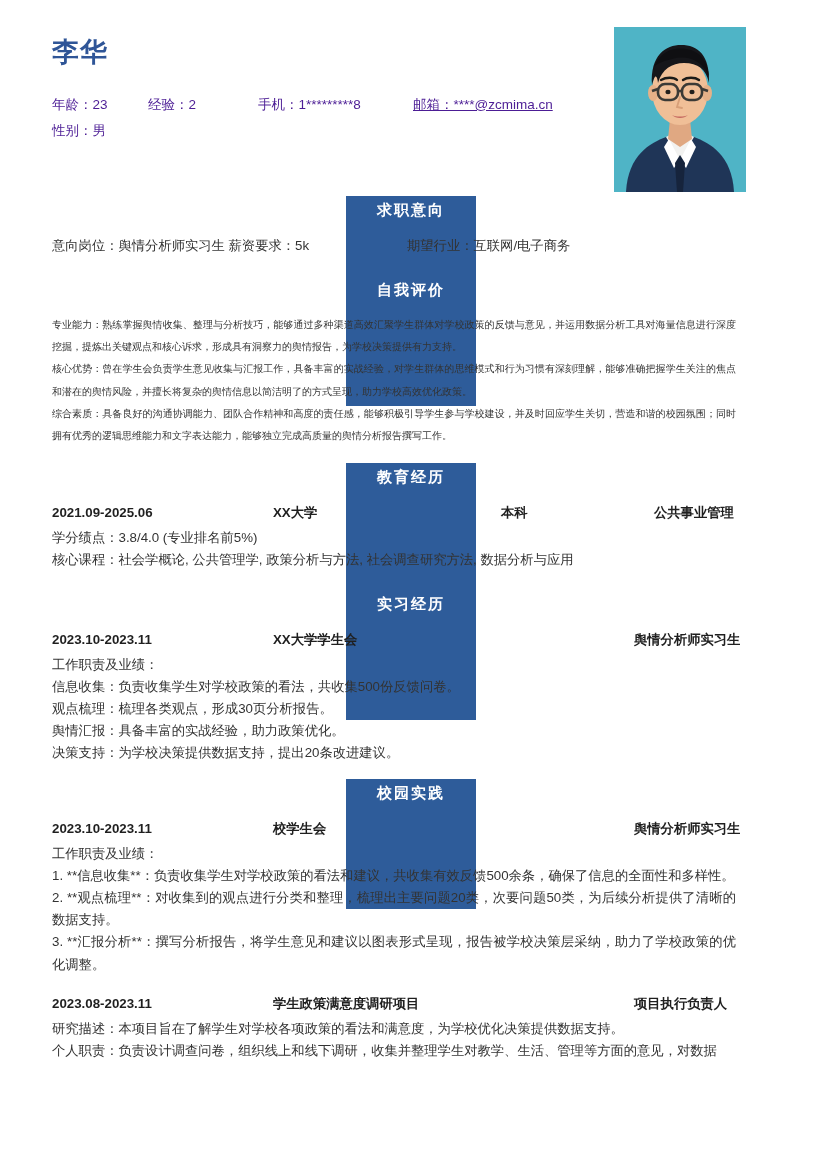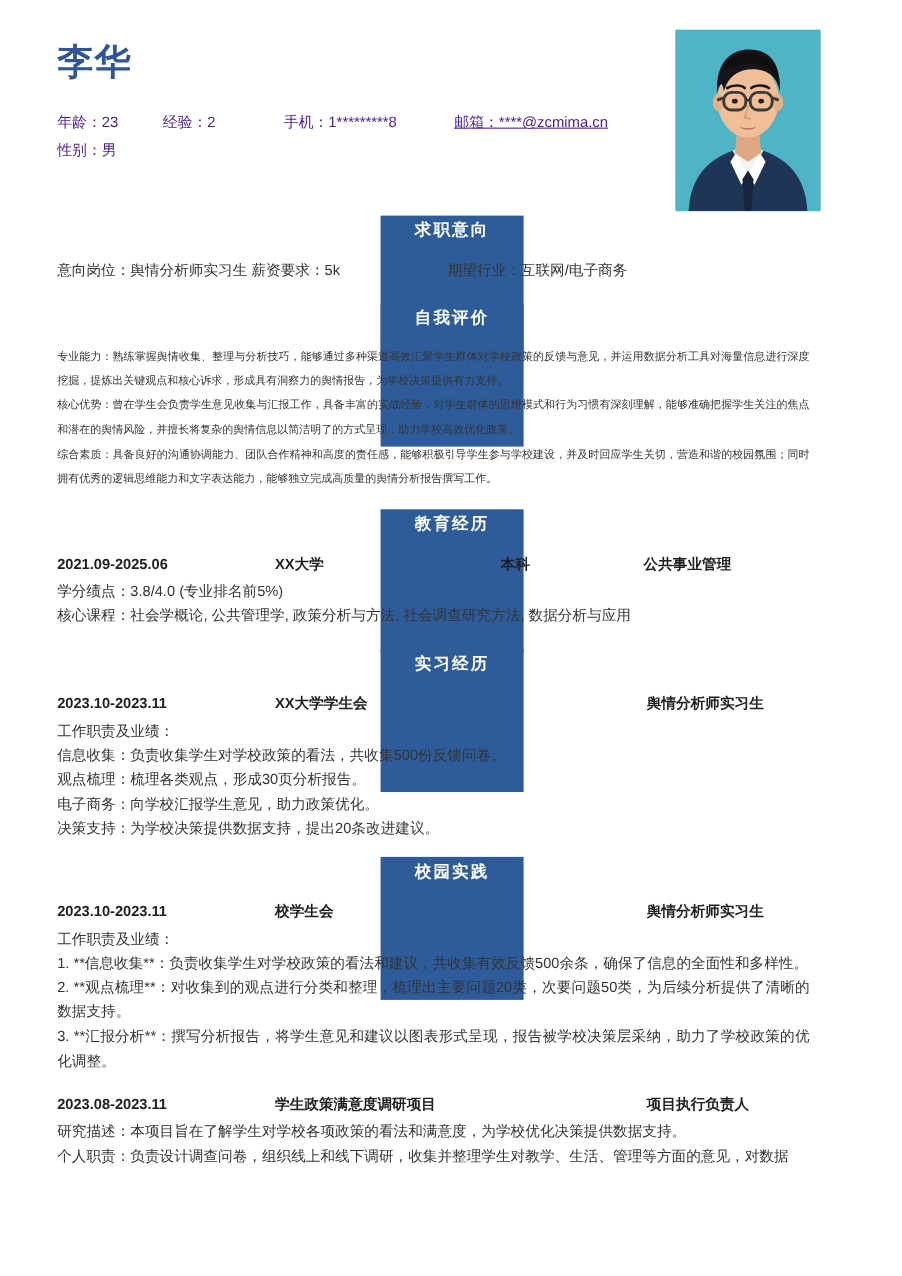--- a/index.html
+++ b/index.html
@@ -23,21 +23,21 @@
     overflow: hidden;
   }
 
   
   .header {
     position: relative;
     padding: 28px 50px 0 52px;
     height: 196px;
   }
   .name {
-    font-size: 33px;
+    font-size: 27px;
     font-weight: bold;
     color: #2f5597;
     letter-spacing: 1px;
     line-height: 1.1;
     margin: 10px 0 0 0;
   }
   .contact-block {
     margin-top: 24px;
   }
   .contact-row {
@@ -116,20 +116,21 @@
   .job-intent-right { flex: 0 0 auto; }
 
   
   .rec-row {
     display: flex;
     font-weight: bold;
     font-size: 13.3px;
     color: #1f1f1f;
     line-height: 24px;
     margin-bottom: 2px;
+    gap: 23px;
   }
   .rec-date  { flex: 0 0 198px; }
   .rec-org   { flex: 0 0 205px; }
   .rec-c3    { flex: 0 0 130px; }
   .rec-c4    { flex: 0 0 auto; font-family: Liberation Serif, serif; }
   .rec-role-far { flex: 0 0 auto; margin-left: 133px; }
 
   .detail-line {
     font-size: 13.3px;
     line-height: 22.2px;
@@ -252,21 +253,21 @@
       <div class="sec-rule"></div>
     </div>
     <div class="rec-row">
       <span class="rec-date">2023.10-2023.11</span>
       <span class="rec-org">XX大学学生会</span>
       <span class="rec-role-far">舆情分析师实习生</span>
     </div>
     <div class="detail-line">工作职责及业绩：</div>
     <div class="detail-line">信息收集：负责收集学生对学校政策的看法，共收集500份反馈问卷。</div>
     <div class="detail-line">观点梳理：梳理各类观点，形成30页分析报告。</div>
-    <div class="detail-line">电子商务：向学校汇报学生意见，助力政策优化。</div>
+    <div class="detail-line">舆情汇报：具备丰富的实战经验，助力政策优化。</div>
     <div class="detail-line">决策支持：为学校决策提供数据支持，提出20条改进建议。</div>
   </div>
 
   <div class="sp-14"></div>
 
   <div class="section">
     <div class="sec-head">
       <div class="sec-chip">校园实践</div>
       <div class="sec-rule"></div>
     </div>

